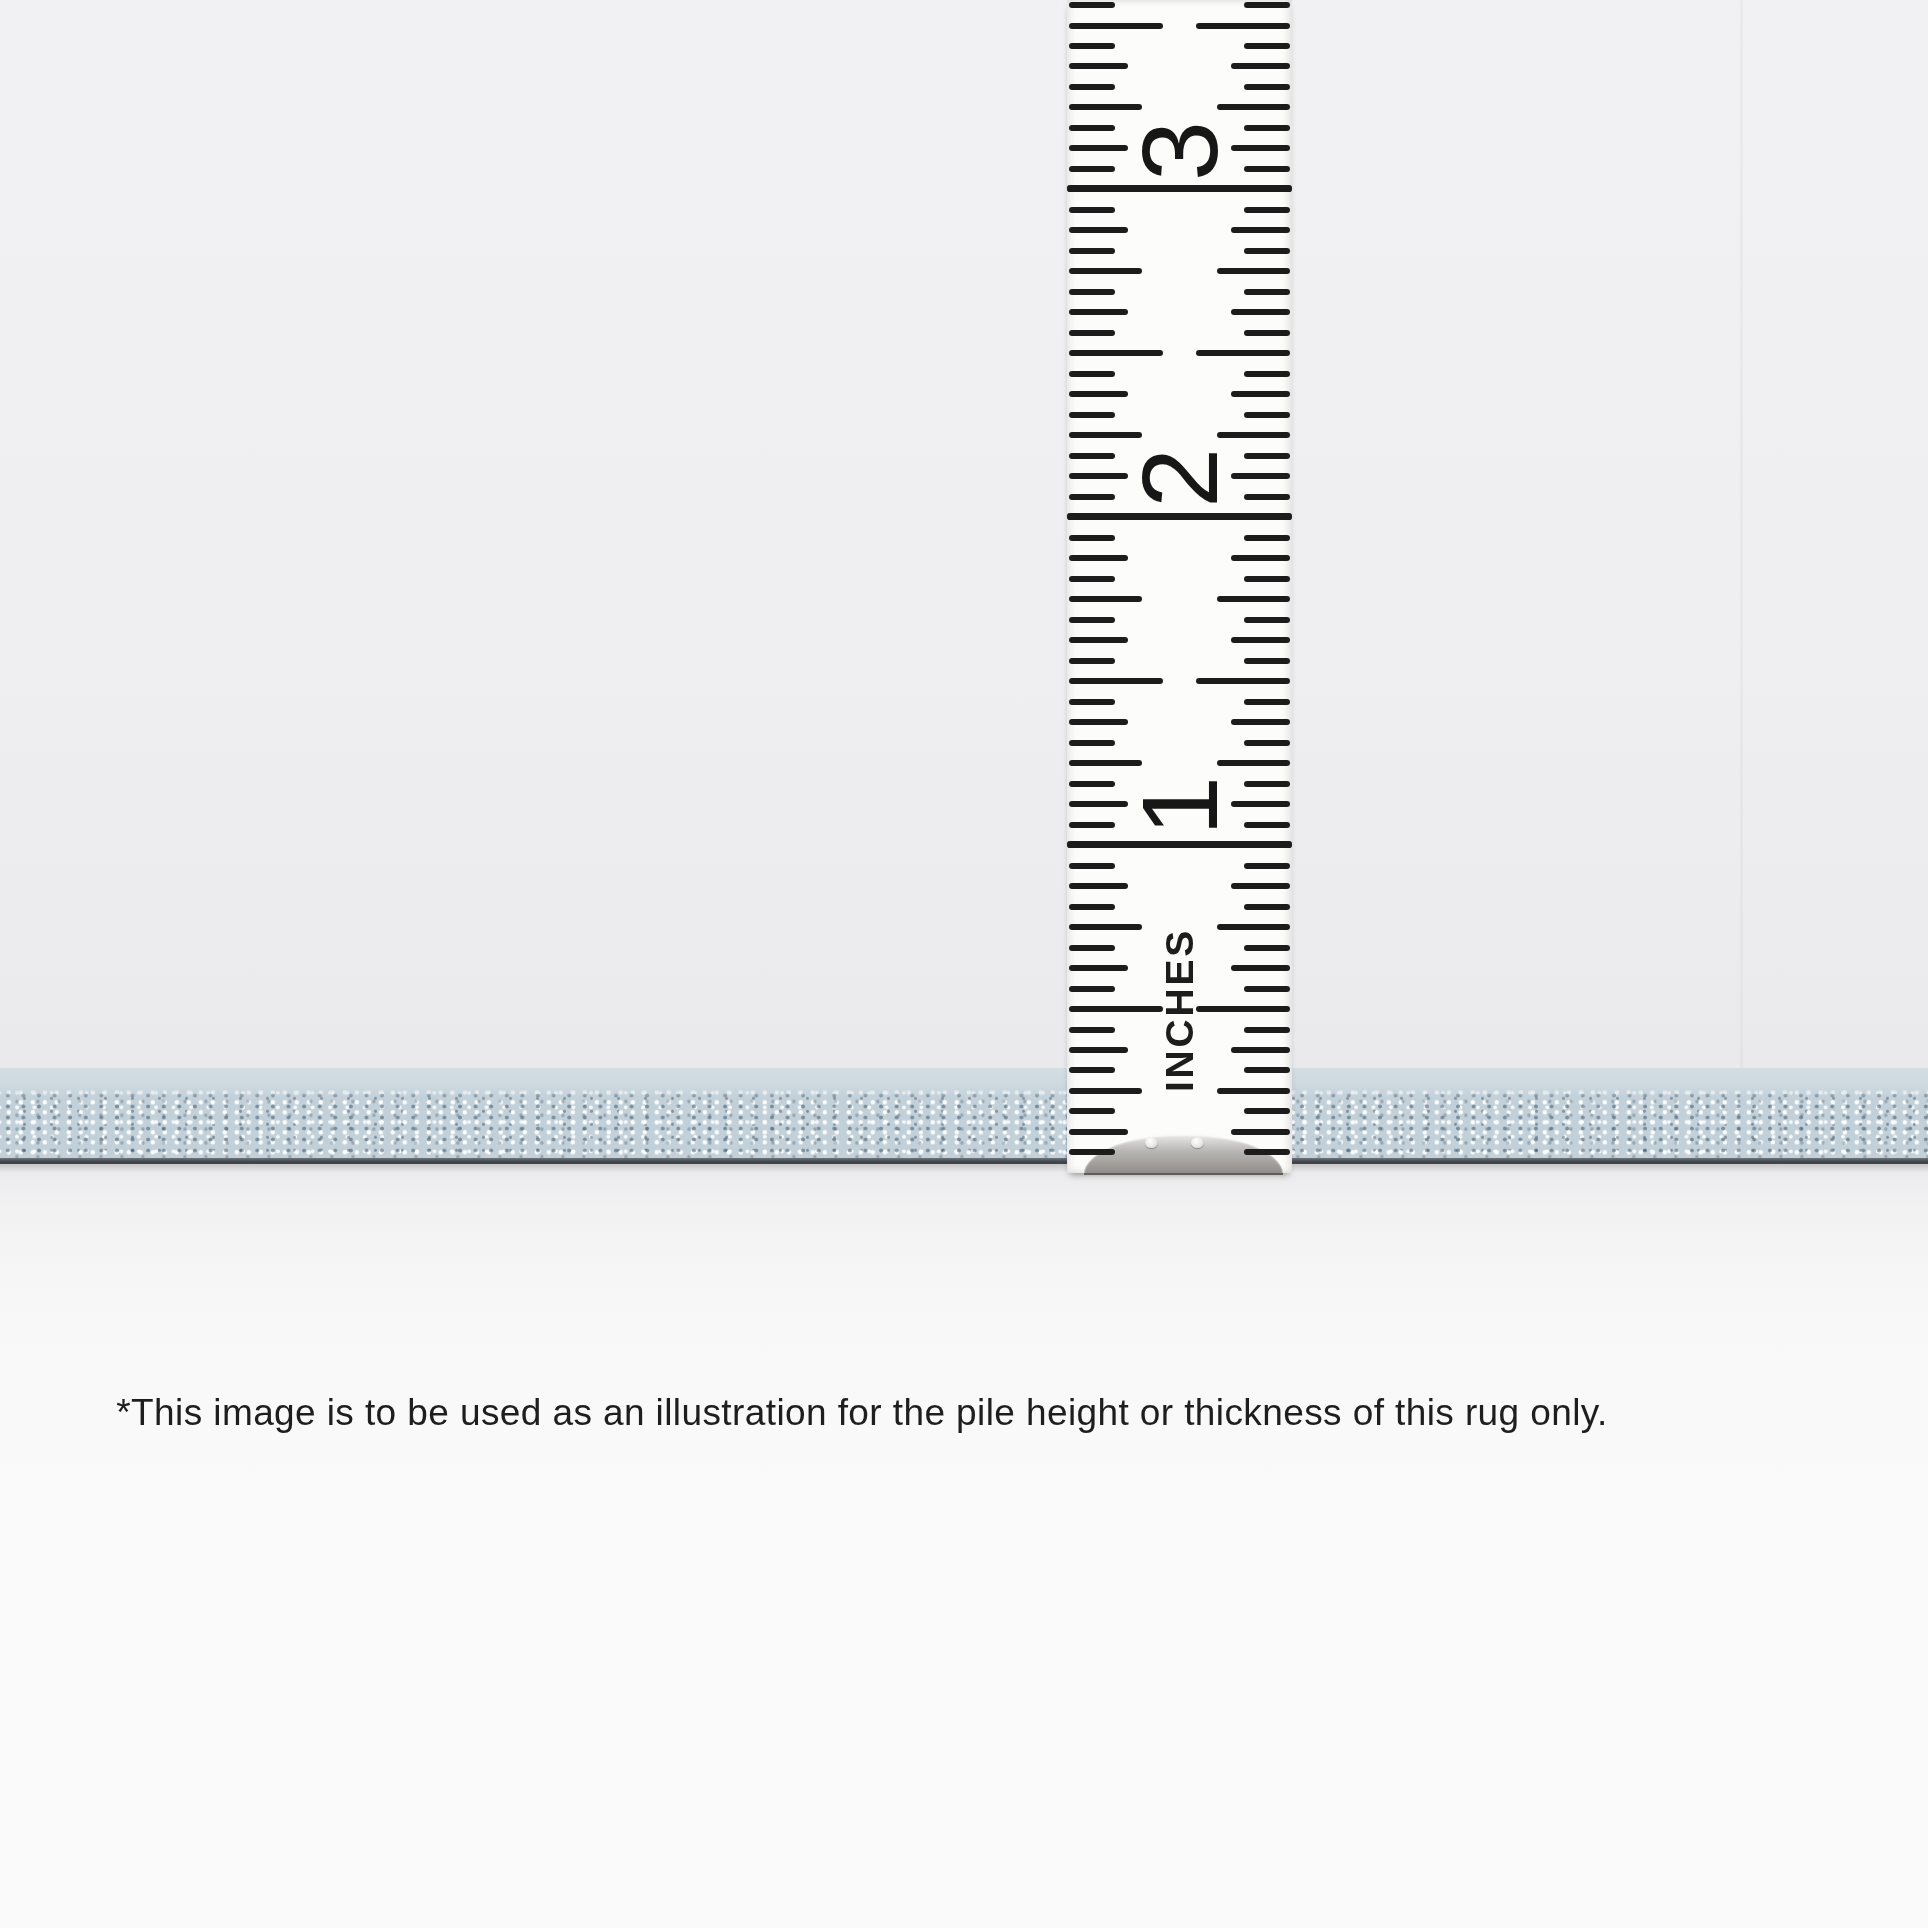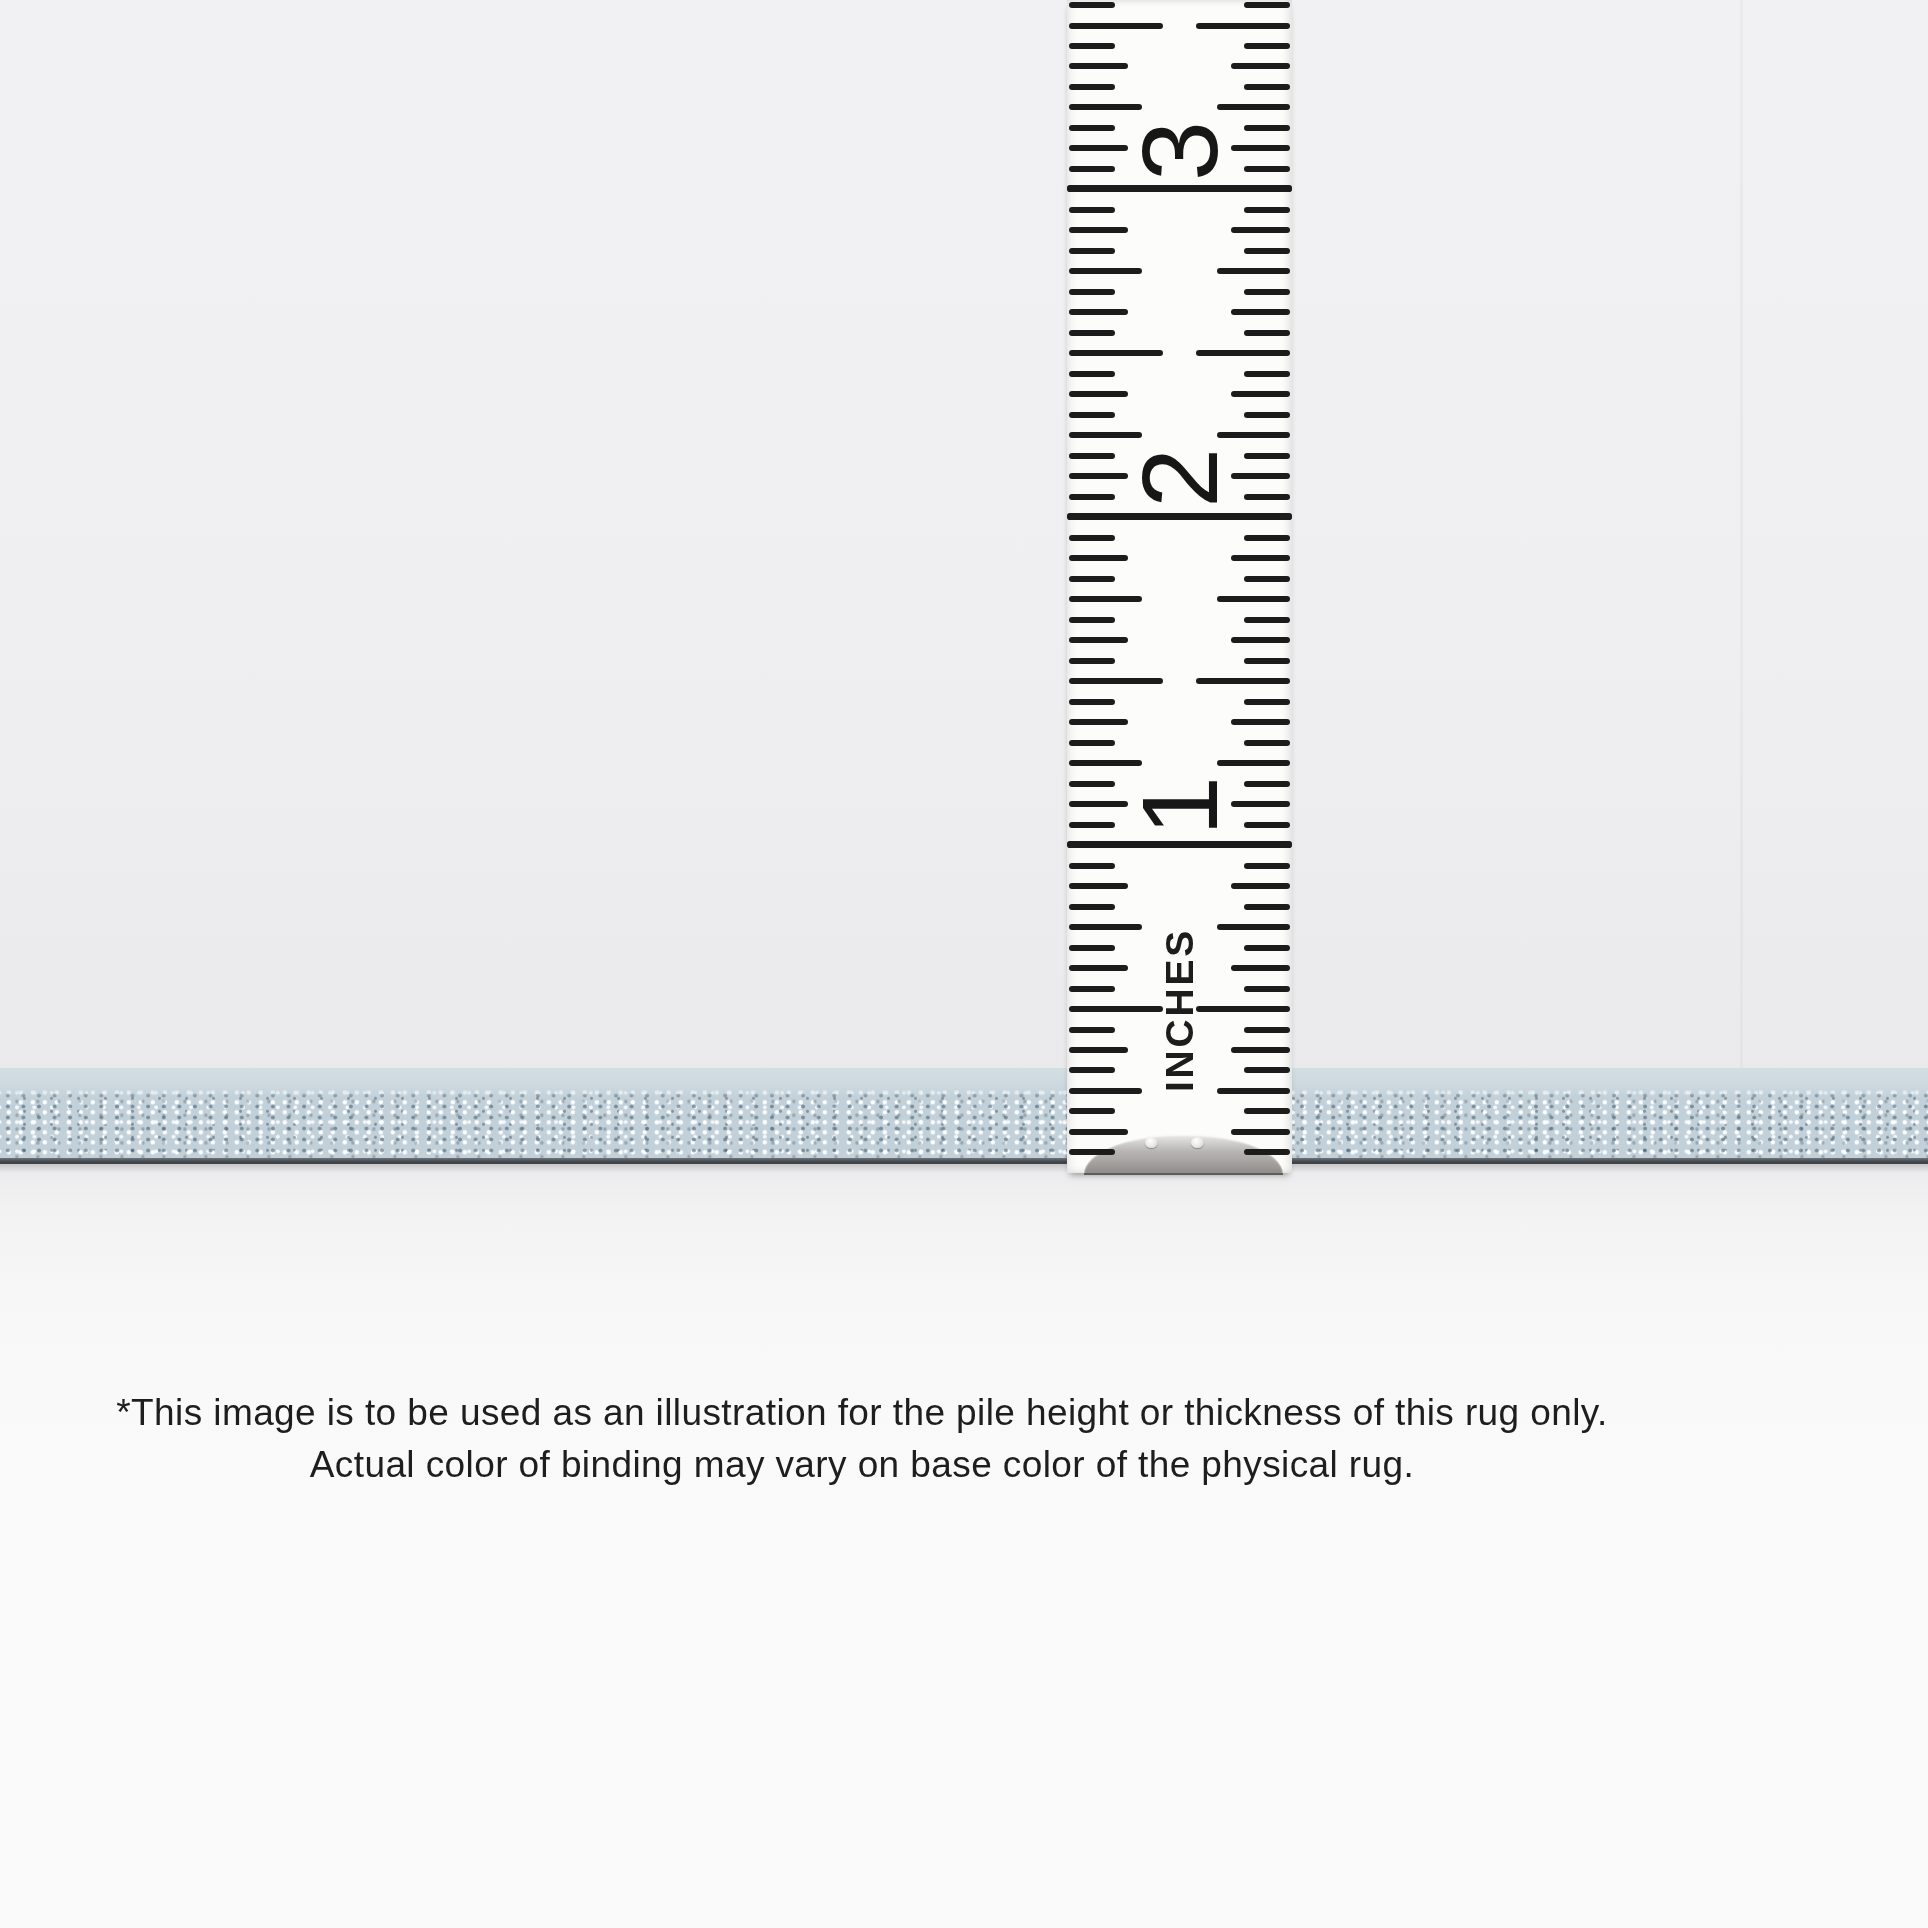--- a/index.html
+++ b/index.html
@@ -238,17 +238,16 @@
       <div class="tick right" style="top: 22.5px; width: 94px;"></div>
       <div class="tick left" style="top: 2px; width: 46px;"></div>
       <div class="tick right" style="top: 2px; width: 46px;"></div>
       <div class="inch-number" style="top: 806px;">1</div>
       <div class="inch-number" style="top: 478px;">2</div>
       <div class="inch-number" style="top: 151px;">3</div>
     </div>
 
   <div class="caption">
     <div>*This image is to be used as an illustration for the pile height or thickness of this rug only.</div>
-    <div>Actual color of binding may vary on base color of the physical rug.</div>
   </div>
 
 </div>
 
 
 </body></html>

